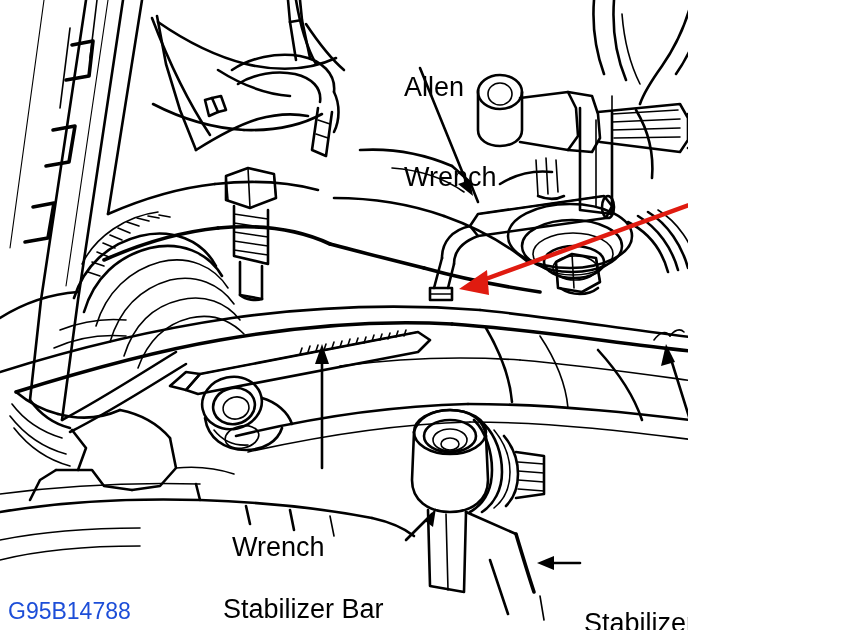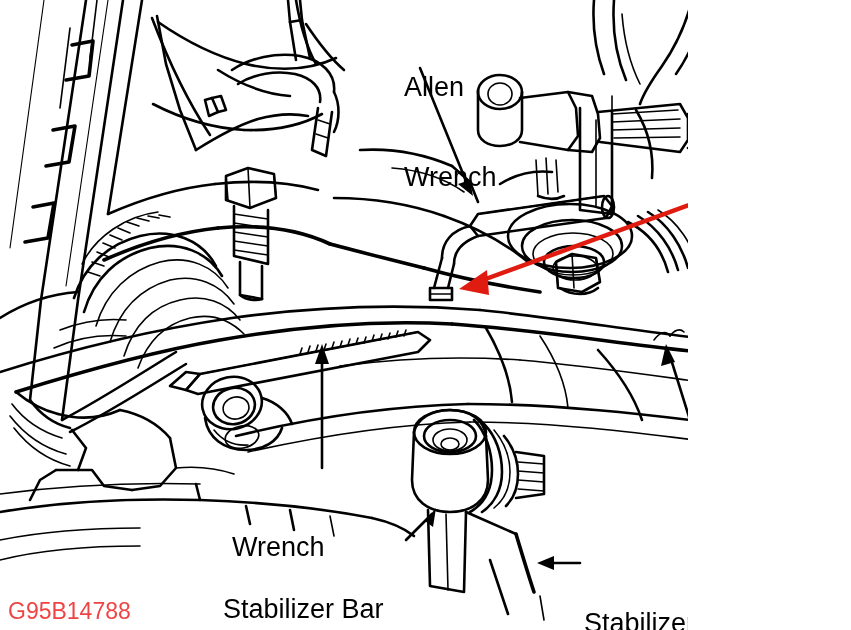--- a/index.html
+++ b/index.html
@@ -44,21 +44,21 @@
     line-height: 30px;
     color: #000000;
     white-space: pre;
     letter-spacing: 0px;
   }
   .lbl-small {
     position: absolute;
     font-family: "Liberation Sans", sans-serif;
     font-size: 23px;
     line-height: 26px;
-    color: #ef4444;
+    color: #1d4ed8;
     white-space: pre;
   }
   #label-allen-wrench { left: 404px; top: 12px; text-align: left; }
   #label-wrench       { left: 232px; top: 472px; }
   #label-sbla         { left: 223px; top: 534px; }
   #label-lca          { left: 686px; top: 448px; }
   #label-stab-bar     { left: 584px; top: 548px; }
   #label-figure-id    { left: 8px; top: 598px; }
   .lbl span { display: block; }
 </style>

